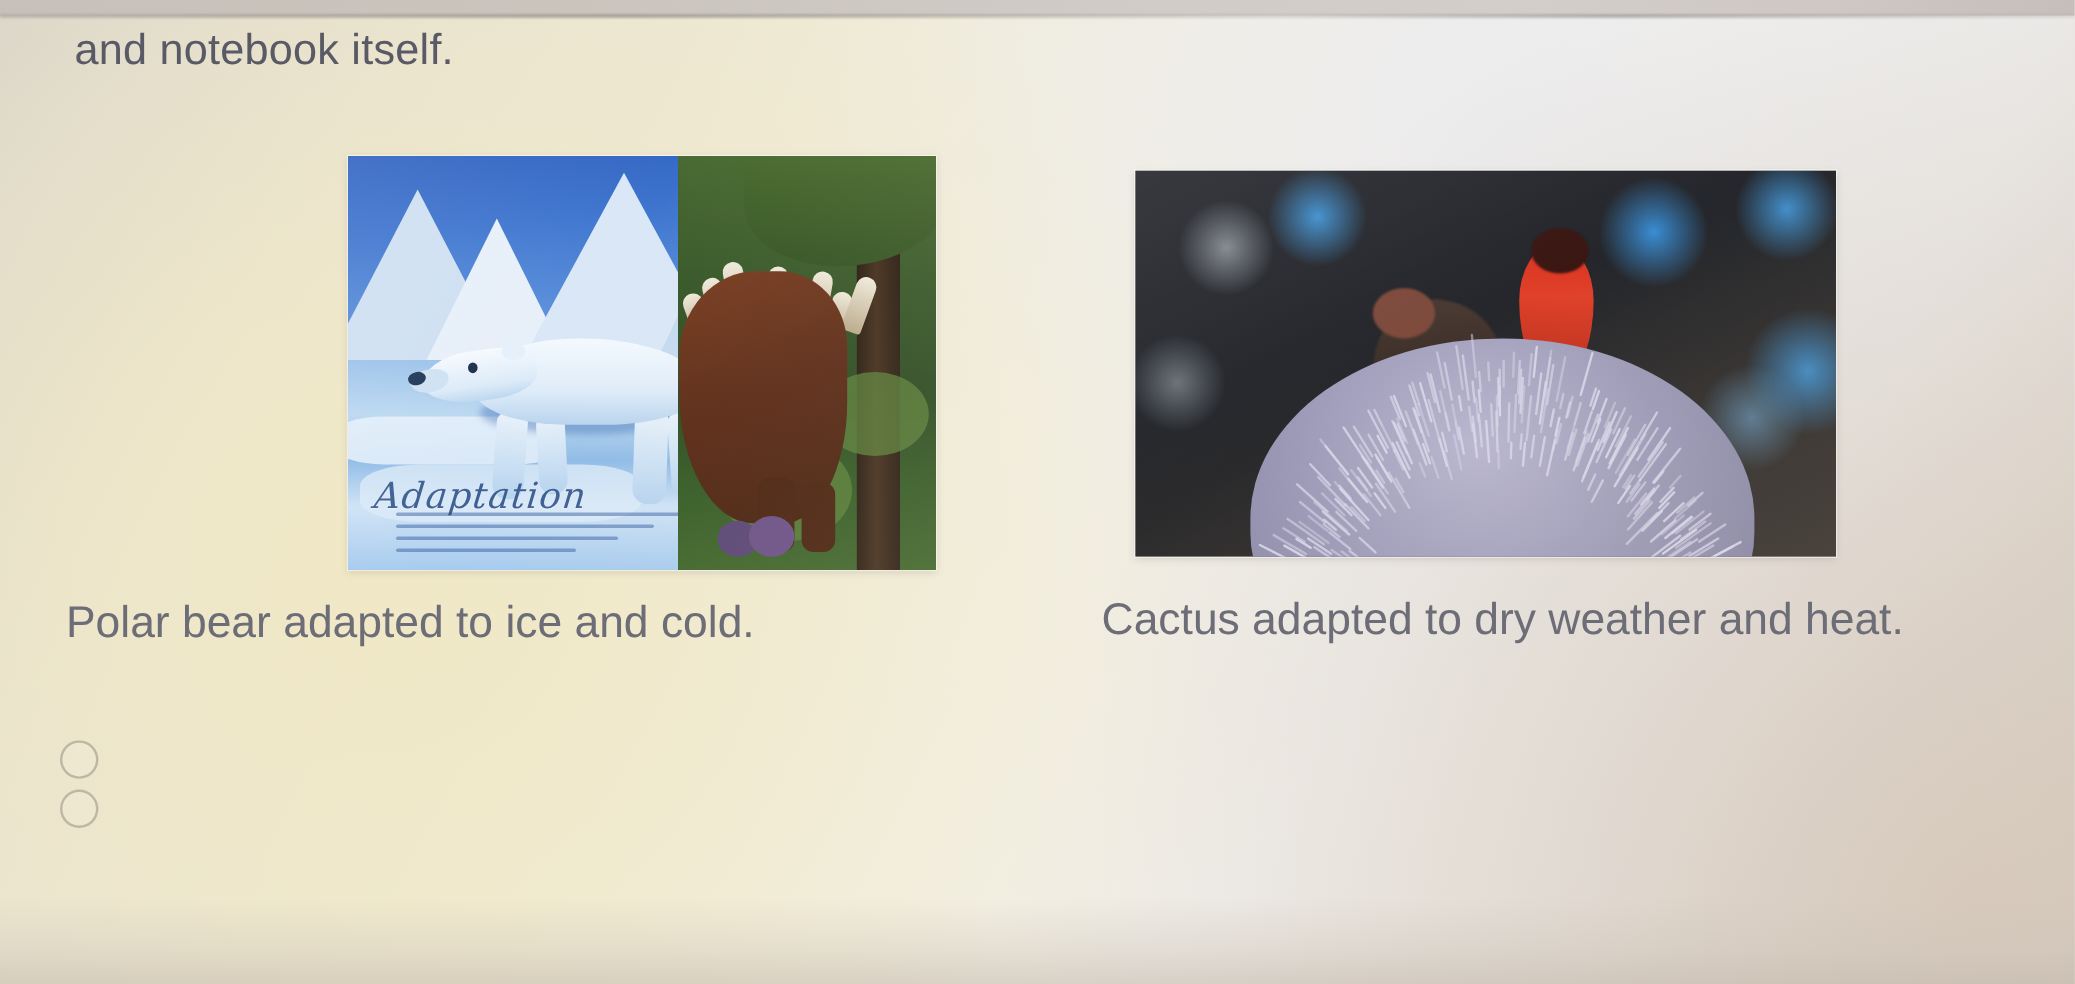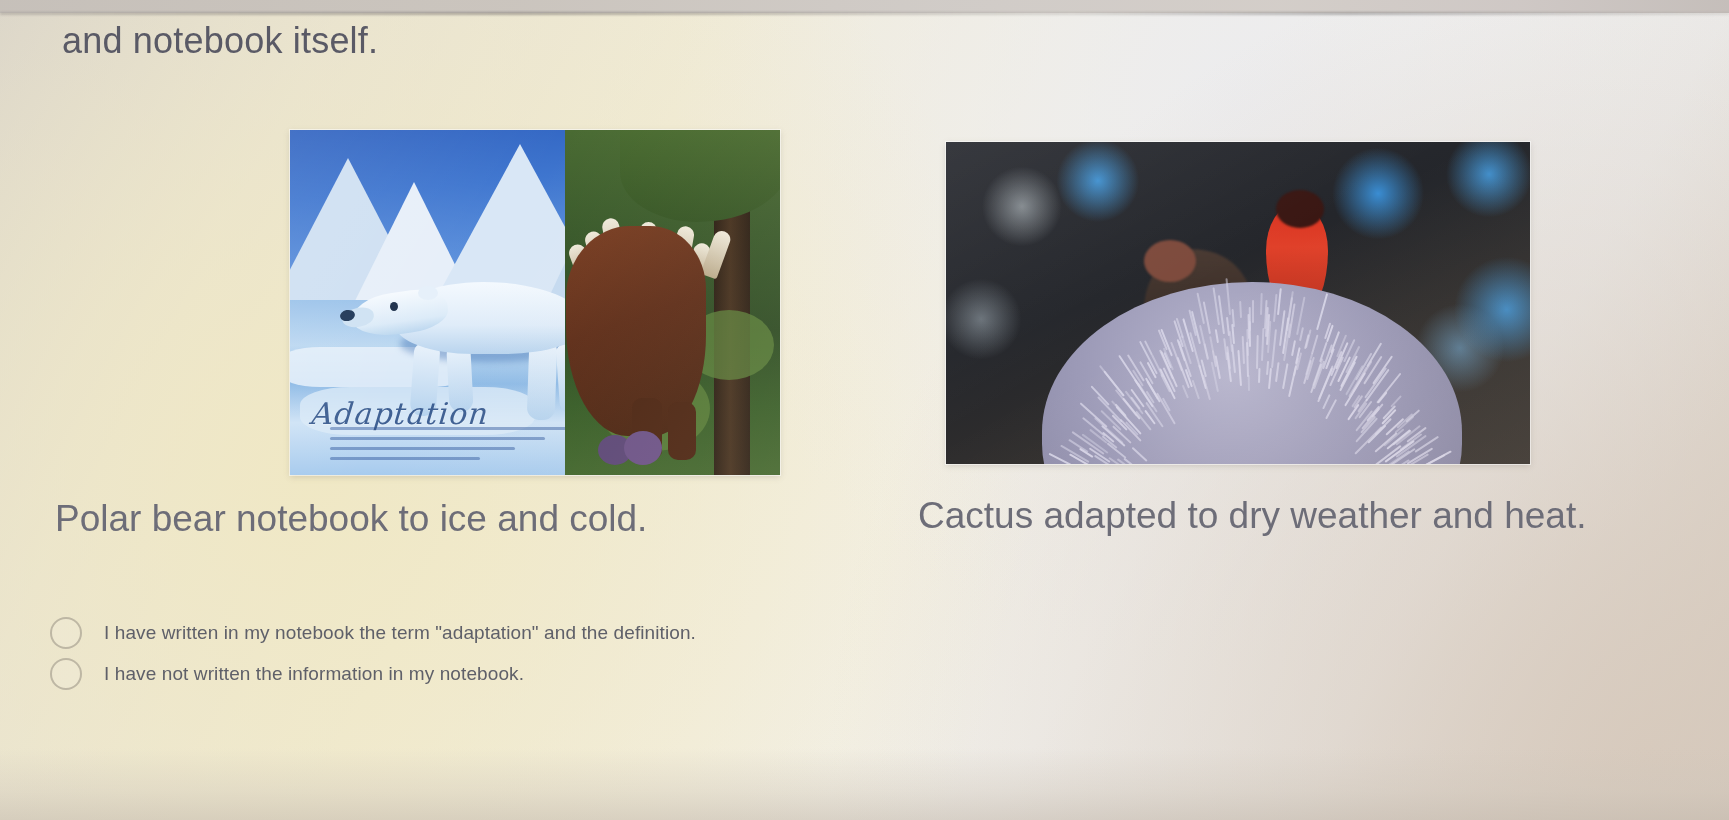--- a/index.html
+++ b/index.html
@@ -511,27 +511,25 @@
       <i class="spine" style="width: 2.2px; height: 24px; left: 364.018px; top: 136.169px; transform: rotate(53.0546deg); opacity: 0.73;"></i>
       <i class="spine" style="width: 2.2px; height: 32px; left: 340.263px; top: 155.498px; transform: rotate(55.8073deg); opacity: 0.49;"></i>
       <i class="spine" style="width: 2.2px; height: 23px; left: 349.992px; top: 140.414px; transform: rotate(51.1924deg); opacity: 0.62;"></i>
       <i class="spine" style="width: 2.2px; height: 31px; left: 380.576px; top: 153.404px; transform: rotate(61.7651deg); opacity: 0.88;"></i>
       <i class="spine" style="width: 2.2px; height: 30px; left: 363.72px; top: 152.317px; transform: rotate(58.6403deg); opacity: 0.77;"></i>
       <i class="spine" style="width: 2.2px; height: 29px; left: 347.595px; top: 154.44px; transform: rotate(56.0713deg); opacity: 0.66;"></i>
     </div>
   <div class="cac-haze"></div>
 </div>
 
-<div class="caption" id="caption-left">Polar bear notebook to ice and cold.</div>
+<div class="caption" id="caption-left">Polar bear adapted to ice and cold.</div>
 <div class="caption" id="caption-right">Cactus adapted to dry  weather and heat.</div>
 
 <div id="options">
   <div class="option-row">
     <span class="radio"></span>
-    <span class="option-label">I have written in my notebook the term "adaptation" and the definition.</span>
   </div>
   <div class="option-row">
     <span class="radio"></span>
-    <span class="option-label">I have not written the information in my notebook.</span>
   </div>
 </div>
 
 <div id="bottom-shade"></div>
 
 </body></html>

